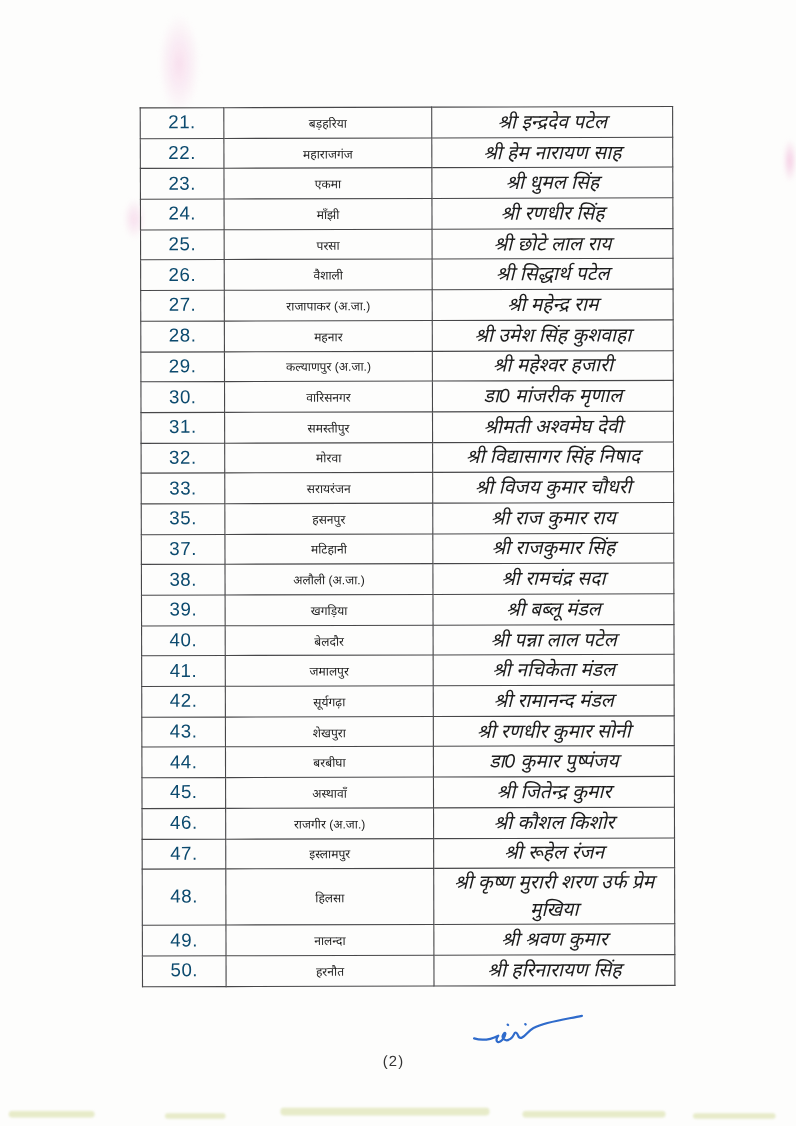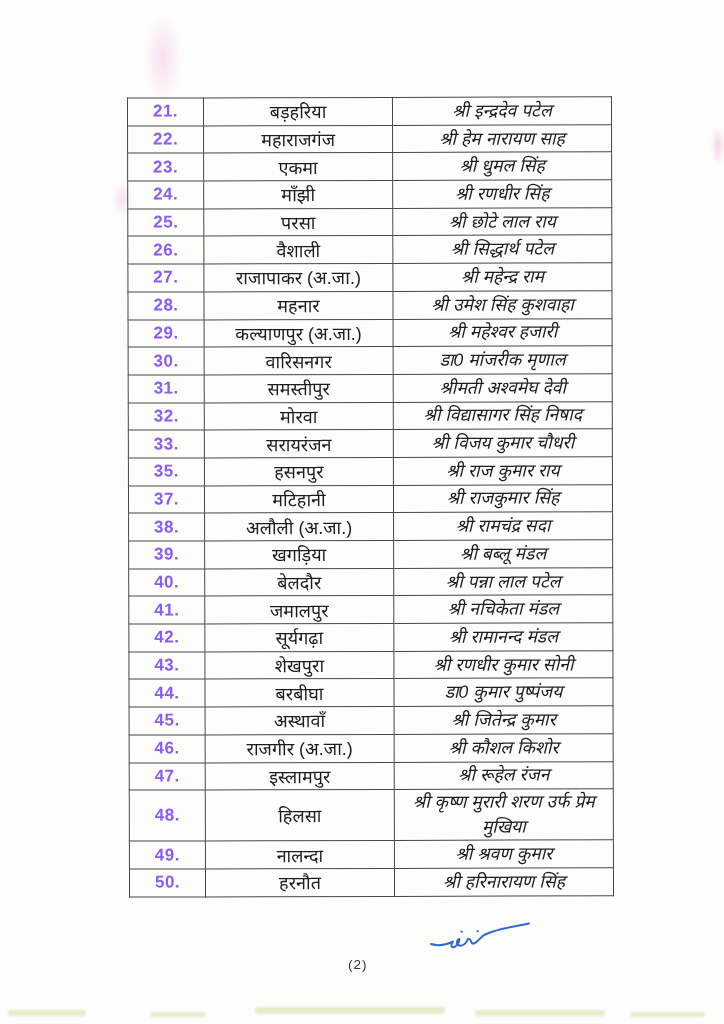--- a/index.html
+++ b/index.html
@@ -63,26 +63,25 @@
     padding: 0 4px;
     height: 26.7px;
     vertical-align: middle;
     text-align: center;
     overflow: hidden;
   }
   td.c-no {
     width: 67px;
     font-size: 17px;
     letter-spacing: 0.5px;
-    color: #8b5cf6;
-    font-weight: bold;
+    color: #0c4a6e;
   }
   td.c-const {
     width: 180px;
-    font-size: 18px;
+    font-size: 11px;
   }
   td.c-name {
     width: 210px;
     font-size: 17.5px;
     line-height: 25px;
     font-style: italic;
   }
 
   
   .page-number {

